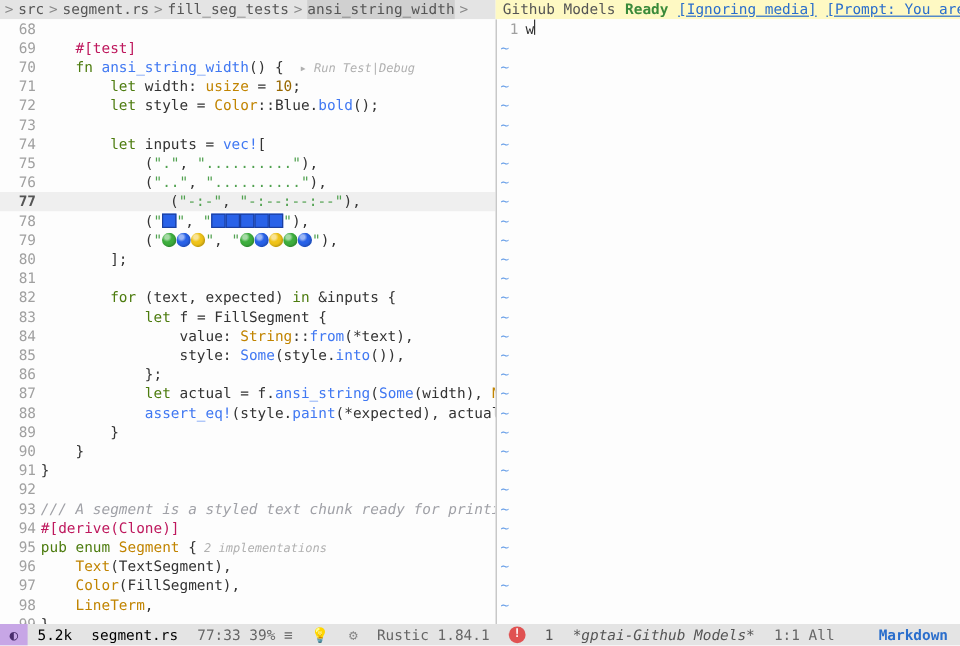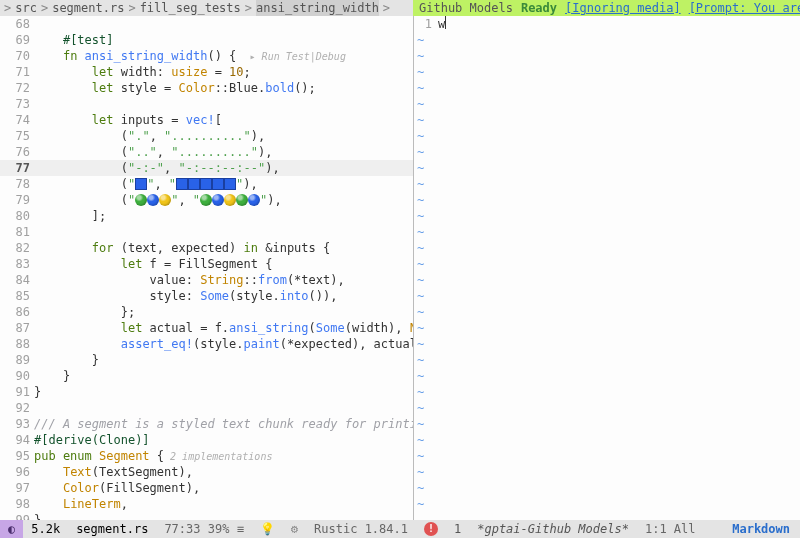--- a/index.html
+++ b/index.html
@@ -15,43 +15,43 @@
   .top-bars { display: flex; height: 16px; }
   .header-left {
     width: 413px; background: #e4e4e4; color: #555;
     display: flex; align-items: center; padding: 0 4px; gap: 4px;
     white-space: nowrap;
   }
   .header-left .bc { color: #555; }
   .header-left .actv { background: #d0d0d0; }
   .header-left .sep { color: #888; }
   .header-right {
-    flex: 1; background: #bef264; color: #555;
+    flex: 1; background: #fef9c3; color: #555;
     display: flex; align-items: center; padding: 0 6px; gap: 8px;
     white-space: nowrap; overflow: hidden;
   }
   .hr-title { color: #555; }
   .hr-ready { color: #3a8a3a; font-weight: bold; text-align: right; }
   .hr-link { color: #2a6ecc; text-decoration: underline; cursor: pointer; }
 
   .panes { flex: 1; display: flex; overflow: hidden; }
   .pane-left { width: 413px; display: flex; flex-direction: column; background: #fdfdfd; position: relative; overflow: hidden; }
   .pane-right { flex: 1; display: flex; flex-direction: column; background: #fdfdfd; border-left: 1px solid #bbb; position: relative; }
 
   .gutter {
     width: 34px; text-align: right; color: #a0a0a0;
     padding-right: 4px; user-select: none; flex-shrink: 0;
   }
   .codeline { display: flex; height: 16px; white-space: pre; }
-  .codeline.current { background: #efefef; }
+  .codeline.current { background: #efefef; gap: 21px; }
   .codeline.current .gutter { color: #555; font-weight: bold; }
   .codeline .txt { flex: 1; overflow: hidden; }
 
   .kw { color: #4d7c0f; }
-  .attr { color: #14532d; }
+  .attr { color: #be185d; }
   .fnname { color: #4078f2; }
   .ty { color: #c18401; }
   .num { color: #986801; }
   .str { color: #50a14f; }
   .macro { color: #4078f2; }
   .cm { color: #a0a1a7; font-style: italic; }
   .hint { color: #b0b0b0; font-style: italic; font-size: 10px; }
 
   .emoji-sq {
     display: inline-block; width: 12px; height: 12px;

